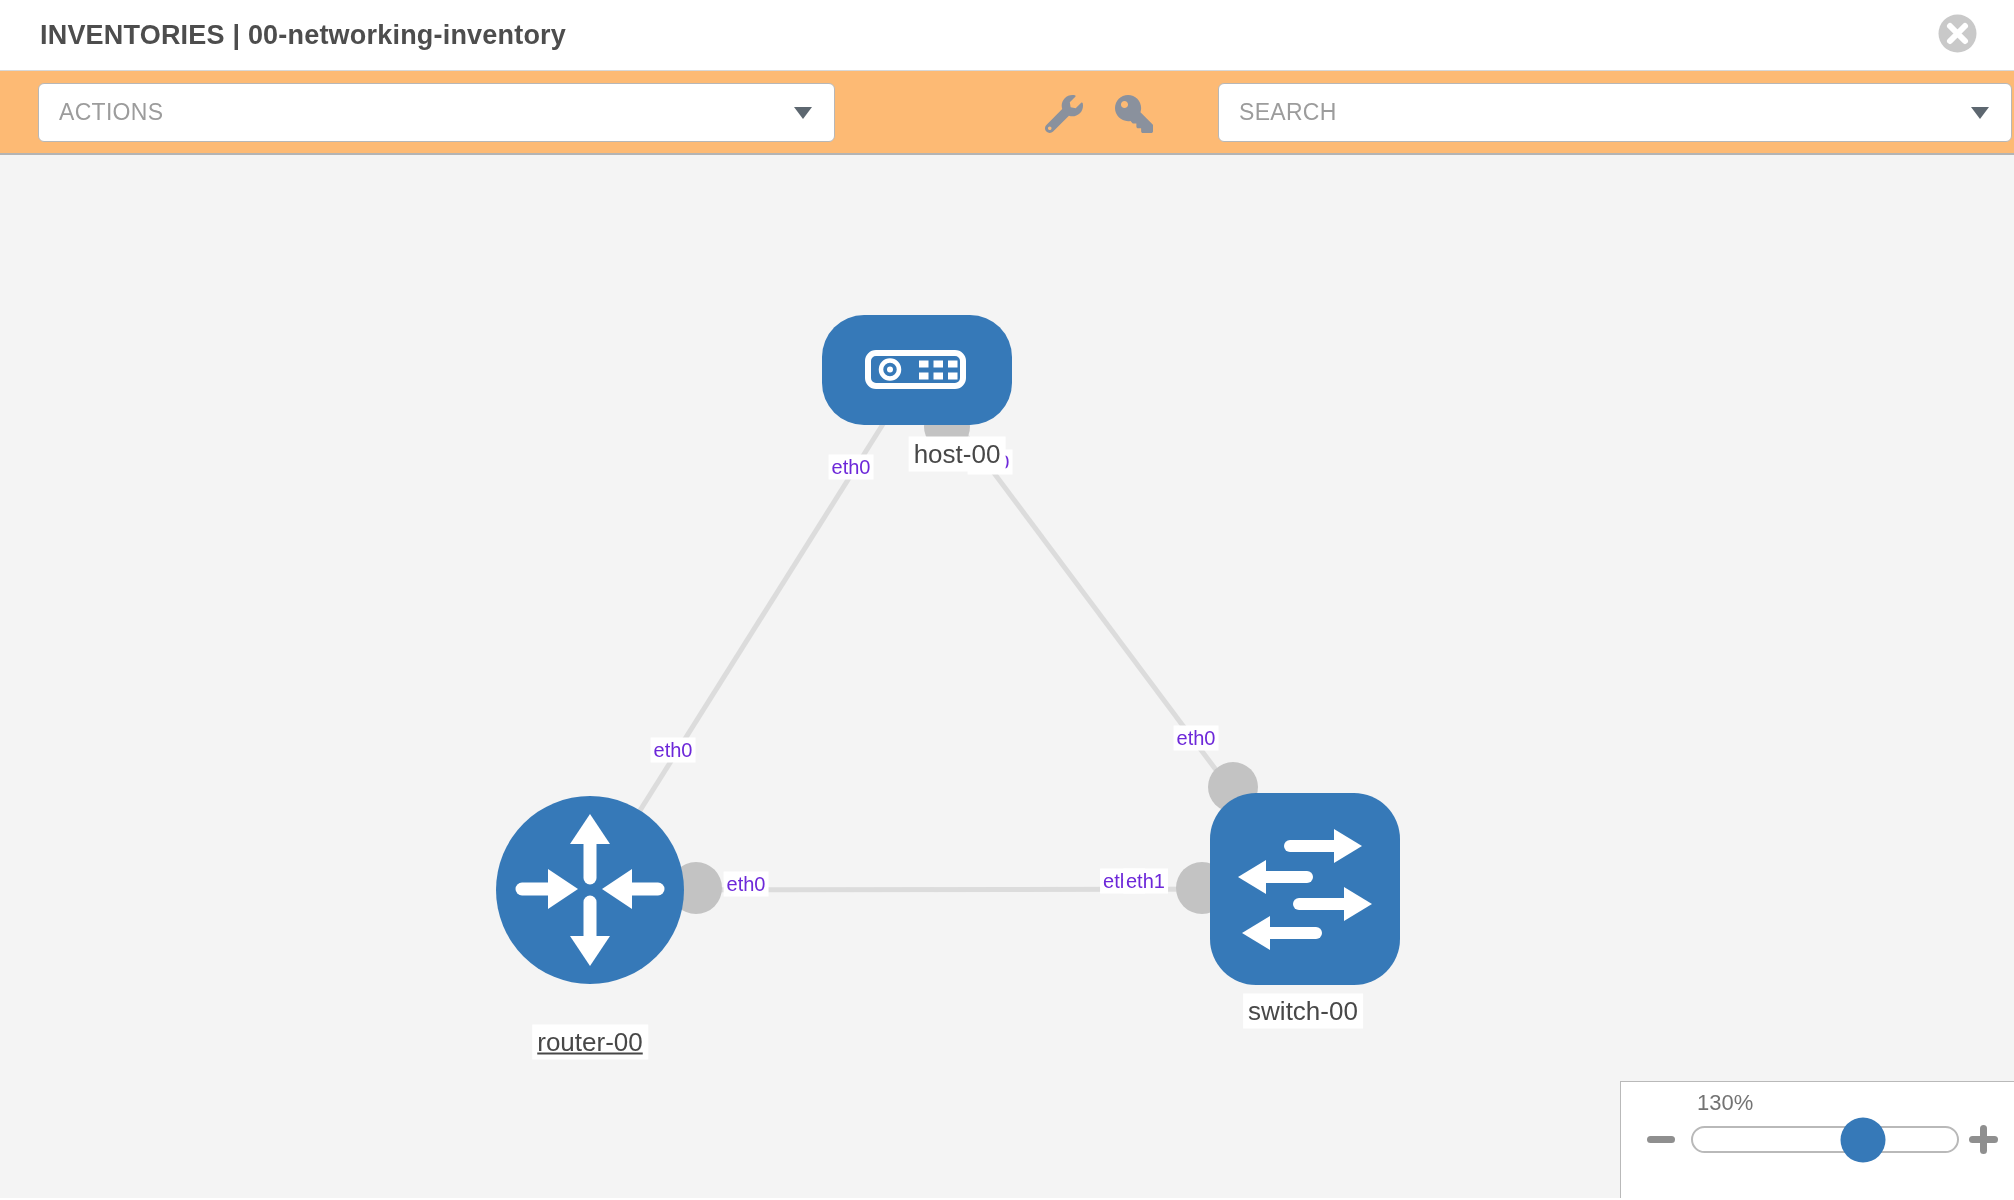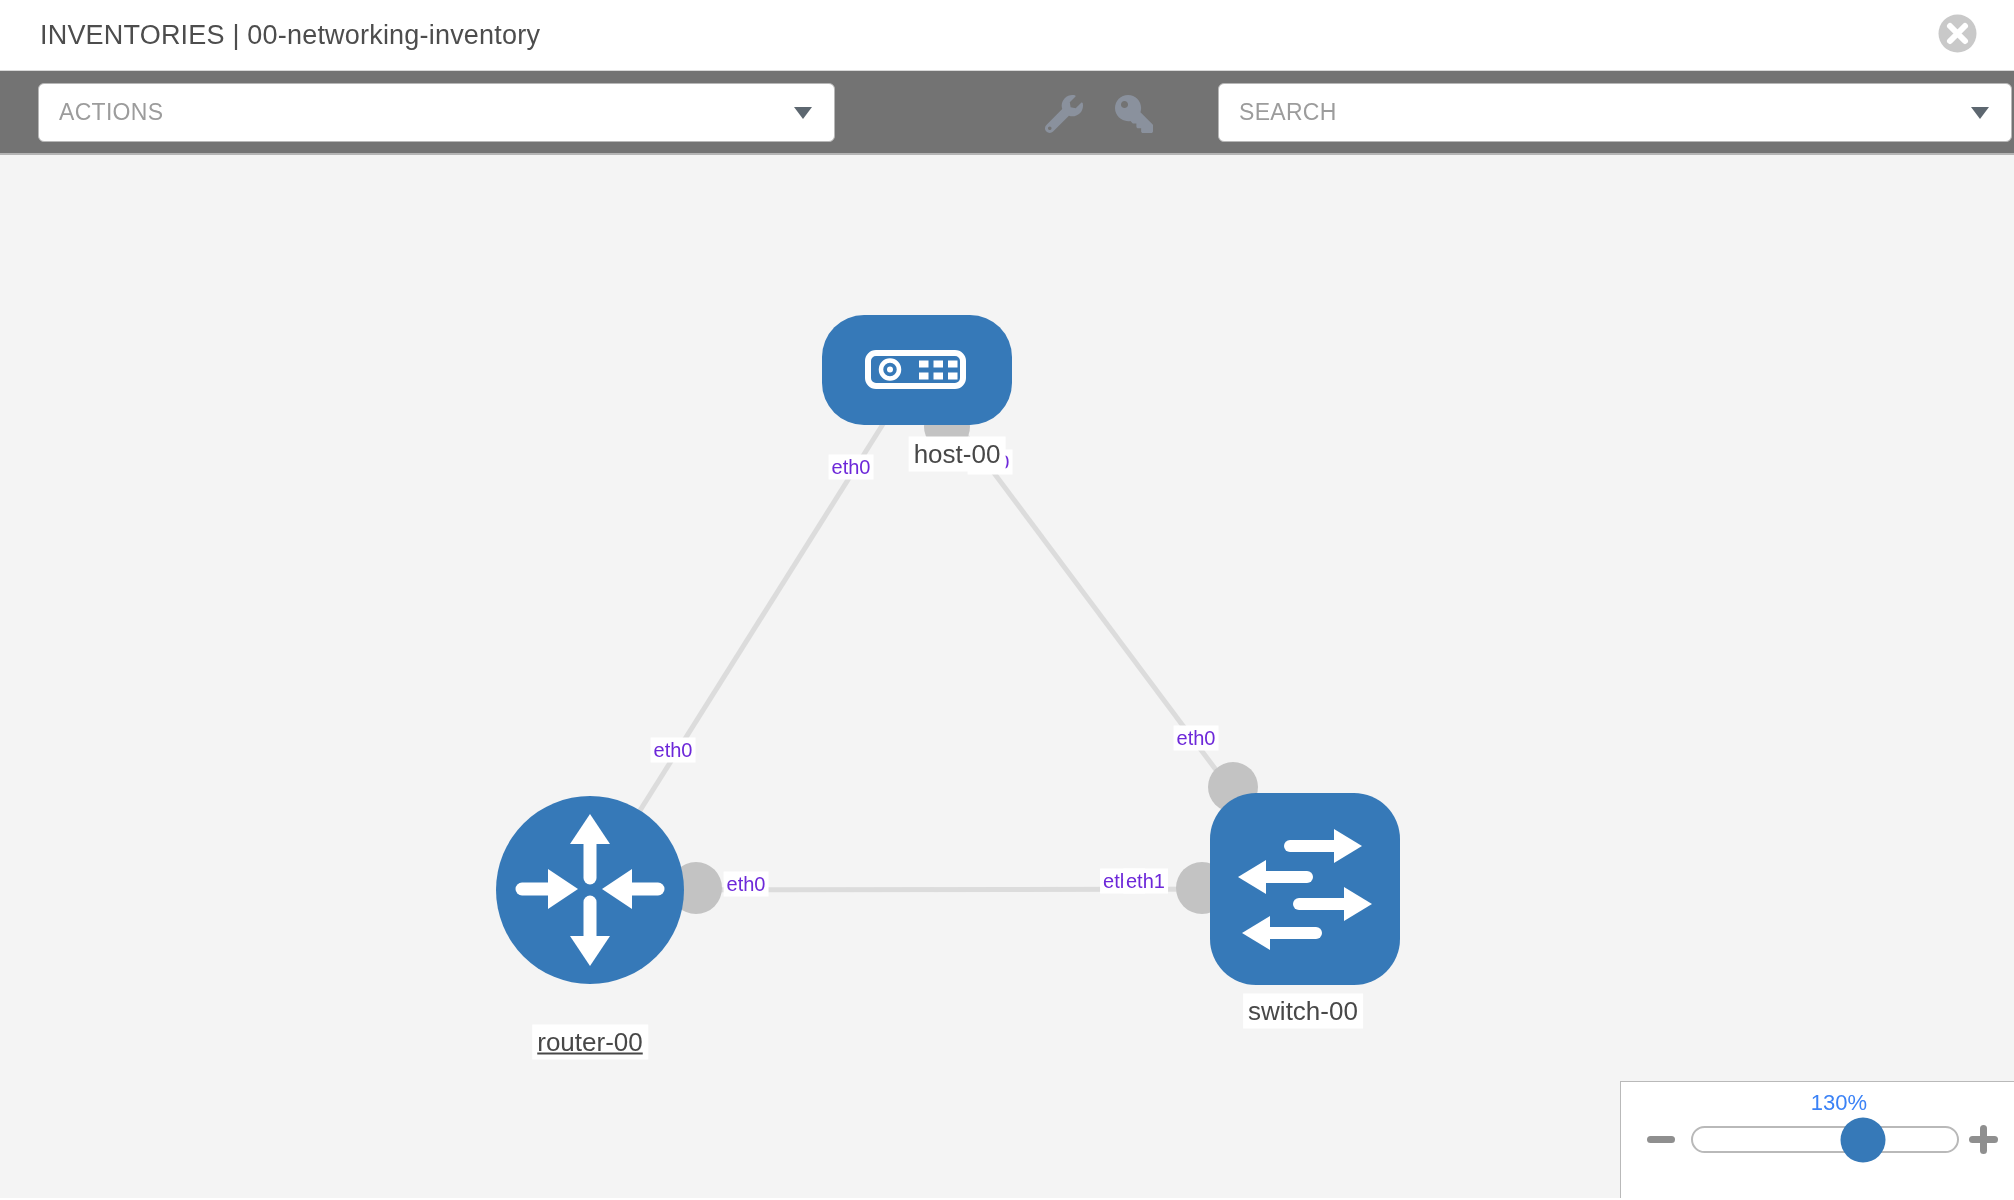--- a/index.html
+++ b/index.html
@@ -3,26 +3,26 @@
 <meta charset="utf-8">
 <style>
   * { box-sizing: border-box; margin: 0; padding: 0; }
   html, body { width: 2014px; height: 1200px; overflow: hidden; background: #fff;
     font-family: "Liberation Sans", "DejaVu Sans", sans-serif; }
 
   
   .header { position: relative; width: 2014px; height: 71px; background: #fff;
     border-bottom: 1px solid #d8d8d8; }
   .header-title { position: absolute; left: 40px; top: 50%; transform: translateY(-50%);
-    font-size: 27px; font-weight: normal; color: #4d4d4d; letter-spacing: 0.2px; }
+    font-size: 27px; font-weight: bold; color: #4d4d4d; letter-spacing: 0.2px; }
   .close-btn { position: absolute; left: 1938px; top: 14px; width: 39px; height: 39px;
     cursor: pointer; }
 
   
-  .toolbar { position: relative; width: 2014px; height: 84px; background: #737373;
+  .toolbar { position: relative; width: 2014px; height: 84px; background: #fdba74;
     border-bottom: 2px solid #b4b4b4; }
   .select-box { position: absolute; top: 12px; height: 59px; background: #fff;
     border: 1px solid #b7b7b7; border-radius: 6px; display: flex; align-items: center;
     padding: 0 20px; cursor: pointer; }
   .select-box.actions { left: 38px; width: 797px; }
   .select-box.search  { left: 1182px; width: 794px; margin-left: 36px; }
   .select-text { font-size: 23px; color: #9c9c9c; letter-spacing: 0.3px; }
   .caret { position: absolute; right: 22px; top: 50%; transform: translateY(-50%);
     width: 0; height: 0; border-left: 9px solid transparent;
     border-right: 9px solid transparent; border-top: 12px solid #5d6770; }
@@ -42,22 +42,22 @@
   .port-abs { position: absolute; transform: translate(-50%, -50%); z-index: 4; }
   .port-label-group { position: absolute; transform: translate(-50%, -50%);
     display: flex; z-index: 4; }
   .port-label-group .back  { margin-right: -22px; }
   .port-label-group .front { position: relative; z-index: 2; text-align: center; }
 
   
   .zoom-panel { position: absolute; right: 0; bottom: 0; width: 394px; height: 117px;
     background: #fff; border: 1px solid #b9b9b9; border-right: none; border-bottom: none;
     z-index: 10; }
-  .zoom-value { position: absolute; left: 84px; top: 8px; width: 268px;
-    text-align: center; font-size: 22px; color: #3b82f6; }
+  .zoom-value { position: absolute; left: 76px; top: 8px; width: 268px;
+    text-align: left; font-size: 22px; color: #737373; }
   .zoom-minus { position: absolute; left: 26px; top: 54px; width: 28px; height: 7px;
     background: #8f8f8f; border-radius: 3.5px; cursor: pointer; }
   .zoom-plus { position: absolute; left: 348px; top: 43px; width: 29px; height: 29px;
     cursor: pointer; }
   .zoom-plus::before { content: ""; position: absolute; left: 0; top: 11px;
     width: 29px; height: 7px; background: #8f8f8f; border-radius: 3.5px; }
   .zoom-plus::after { content: ""; position: absolute; left: 11px; top: 0;
     width: 7px; height: 29px; background: #8f8f8f; border-radius: 3.5px; }
   .zoom-track { position: absolute; left: 70px; top: 44px; width: 268px; height: 27px;
     background: #fff; border: 2px solid #b9b9b9; border-radius: 14px; cursor: pointer; }

